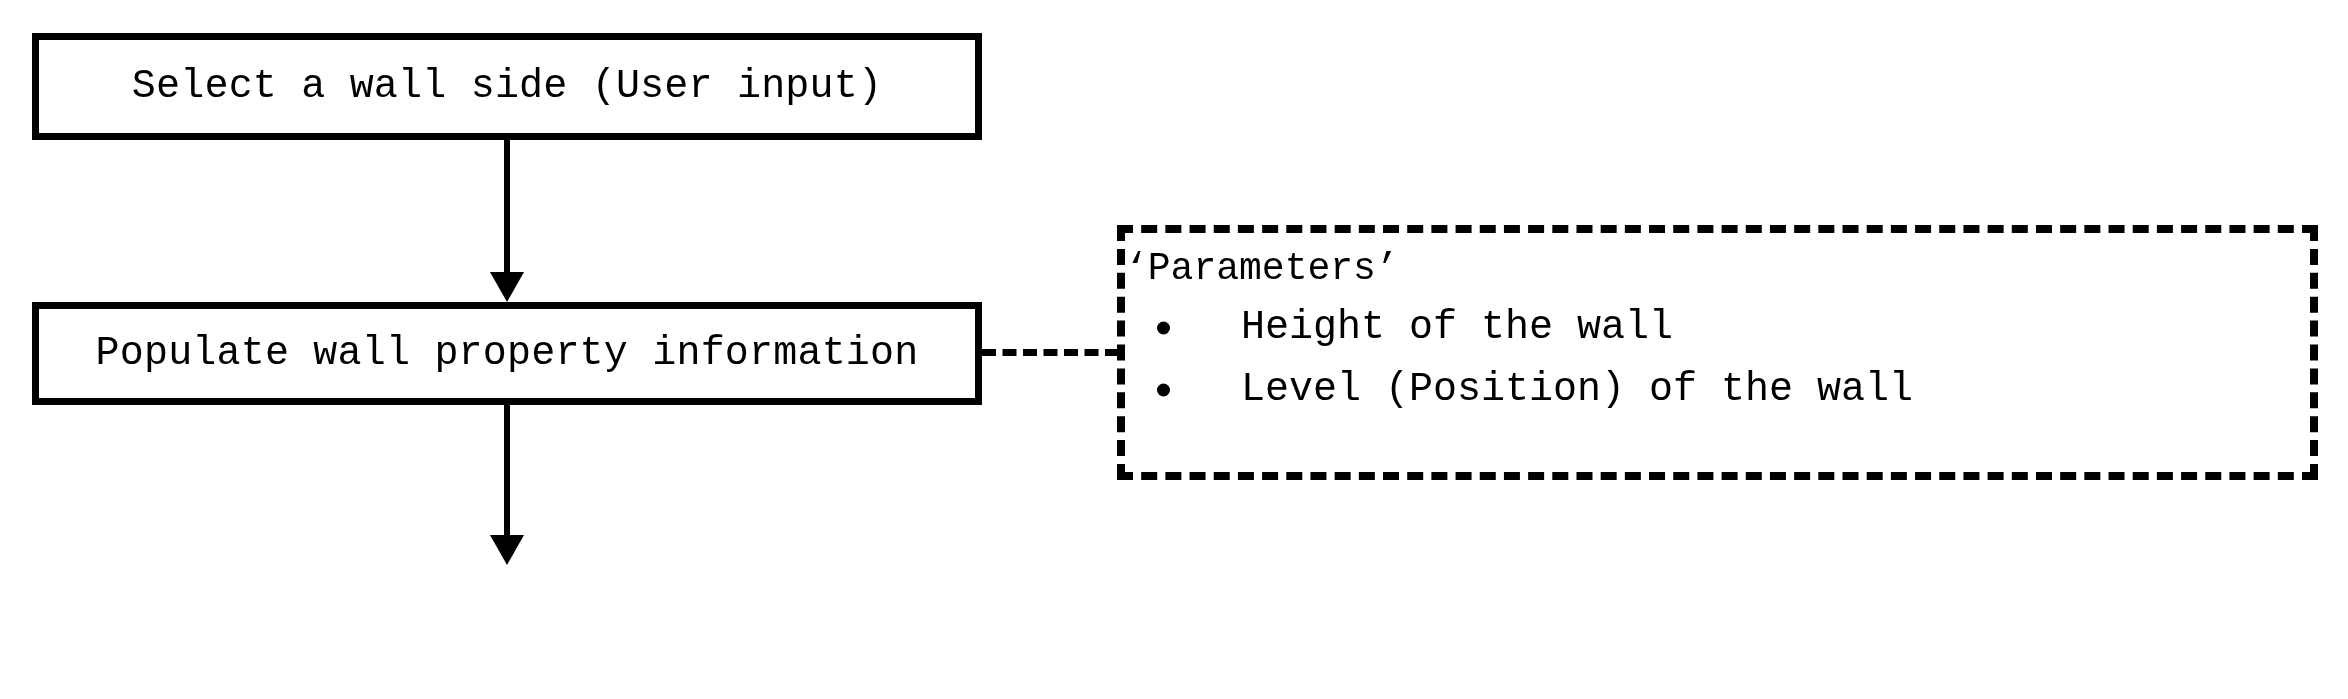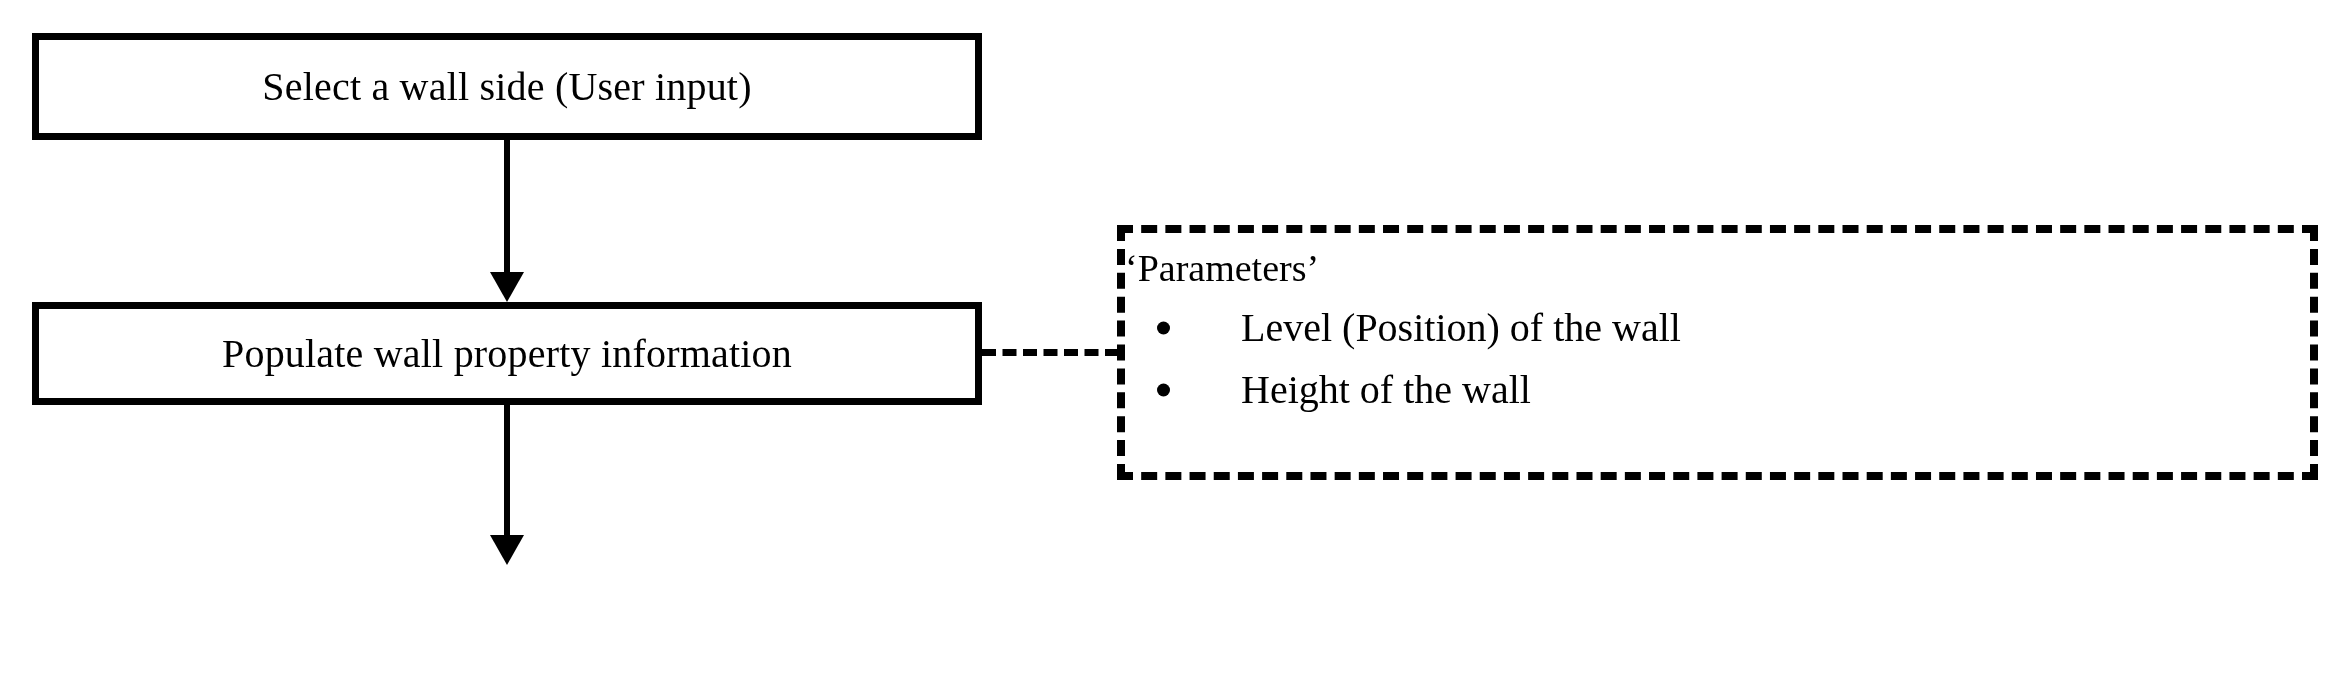--- a/index.html
+++ b/index.html
@@ -6,21 +6,21 @@
   html, body {
     margin: 0;
     padding: 0;
     background: #ffffff;
   }
   #canvas {
     position: relative;
     width: 2348px;
     height: 699px;
     background: #ffffff;
-    font-family: Liberation Serif, serif;
+    font-family: Liberation Mono, monospace;
     color: #000000;
     overflow: hidden;
   }
 
   
   .proc-box {
     position: absolute;
     box-sizing: border-box;
     border: 7px solid #000000;
     background: #ffffff;
@@ -130,22 +130,22 @@
 
   <div id="arrow2-line" class="arrow-v"></div>
   <div id="arrow2-head" class="arrow-head-down"></div>
 
 
   <div id="params-panel">
     <div id="params-title">‘Parameters’</div>
     <ul class="param-list">
       <li class="param-item">
         <span class="param-bullet"></span>
-        <span>Level (Position) of the wall</span>
+        <span>Height of the wall</span>
       </li>
       <li class="param-item">
         <span class="param-bullet"></span>
-        <span>Height of the wall</span>
+        <span>Level (Position) of the wall</span>
       </li>
     </ul>
   </div>
 
 </div>
 
 </body></html>

